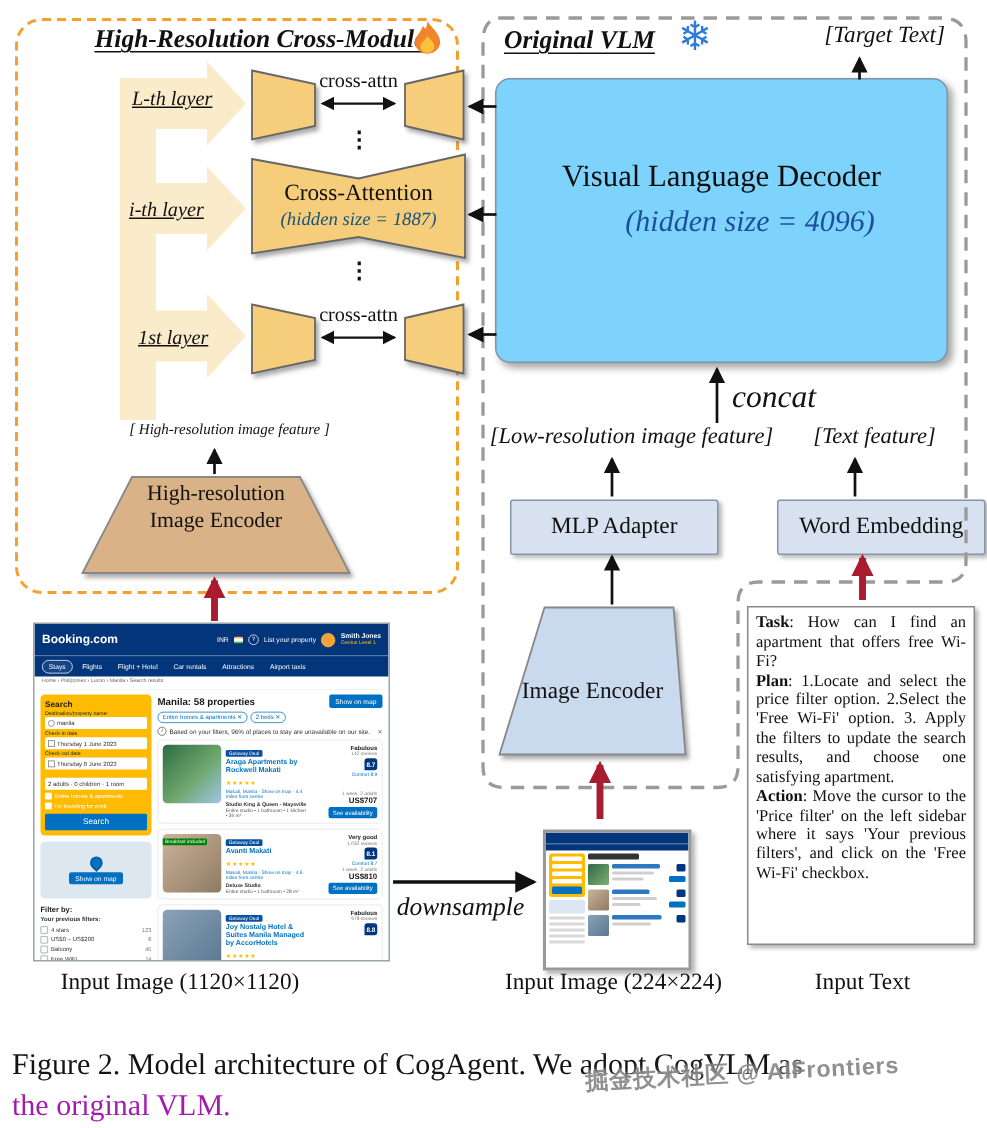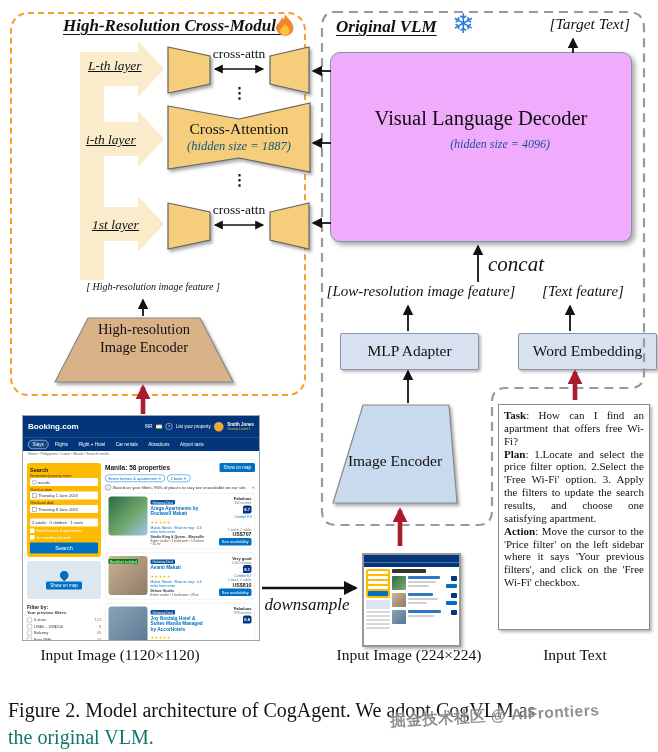--- a/index.html
+++ b/index.html
@@ -10,24 +10,24 @@
   .sans{font-family:"Liberation Sans",sans-serif;}
   .it{font-style:italic;}
   .ctr{text-align:center;}
   .bi{font-weight:bold;font-style:italic;text-decoration:underline;text-underline-offset:3px;}
   .lay{font-style:italic;text-decoration:underline;font-size:13.5px;}
   .z1{z-index:1;} .z3{z-index:3;} .z5{z-index:5;}
   svg.overlay{position:absolute;left:0;top:0;pointer-events:none;}
 
   
   .left-box{left:10px;top:12px;width:292px;height:380px;border:2.5px dashed #f5a02d;border-radius:18px;}
-  .decoder{left:330px;top:52px;width:300px;height:188px;background:#f0abfc;border:1.5px solid #7e94a8;
+  .decoder{left:330px;top:52px;width:300px;height:188px;background:#7dd3fc;border:1.5px solid #7e94a8;
            border-radius:10px;box-shadow:3px 3px 5px rgba(60,60,60,.45);text-align:center;}
   .decoder .t1{margin-top:54px;font-size:20.5px;color:#0d0d0d;}
-  .decoder .t2{margin-top:7px;font-size:12px;color:#1b4f9c;font-style:italic;margin-left:38px;}
+  .decoder .t2{margin-top:7px;font-size:20px;color:#1b4f9c;font-style:italic;margin-left:38px;}
   .mwbox{background:#d7e1f0;border:1.3px solid #8795a8;border-radius:2px;box-shadow:2px 2px 3px rgba(80,80,80,.4);
          text-align:center;font-size:15.5px;line-height:34px;}
   .textbox{left:498px;top:404px;width:152px;height:226px;background:#fff;border:1.5px solid #8a8a8a;
            box-shadow:2px 2px 3px rgba(0,0,0,.3);padding:4px 5px;box-sizing:border-box;overflow:hidden;}
   .textbox p{margin:0;font-size:11px;line-height:1.17;text-align:justify;}
   .watermark{font-weight:bold;letter-spacing:.5px;color:rgba(125,125,125,.85);
              text-shadow:0 0 3px rgba(255,255,255,.9);transform:rotate(-3deg);font-size:15.5px;}
 
   
   .bk-wrap{left:22px;top:415px;width:236px;height:224px;border:1px solid #9aa4ad;overflow:hidden;background:#fff;}
@@ -464,16 +464,16 @@
 
   <div class="abs z5 ser ctr" style="left:328px;top:452px;width:134px;font-size:15.5px;">Image Encoder</div>
 
   <div class="abs z5 ser it ctr" style="left:250px;top:595px;width:114px;font-size:17px;">downsample</div>
 
   <div class="abs z5 ser ctr" style="left:30px;top:646px;width:180px;font-size:15.5px;">Input Image (1120×1120)</div>
   <div class="abs z5 ser ctr" style="left:319px;top:646px;width:180px;font-size:15.5px;">Input Image (224×224)</div>
   <div class="abs z5 ser ctr" style="left:515px;top:646px;width:120px;font-size:15.5px;">Input Text</div>
 
   <div class="abs z5 ser" style="left:8px;top:699px;font-size:20px;color:#141414;">Figure 2. Model architecture of CogAgent. We adopt CogVLM as</div>
-  <div class="abs z5 ser" style="left:8px;top:726px;font-size:20px;color:#0f766e;">the original VLM.</div>
+  <div class="abs z5 ser" style="left:8px;top:726px;font-size:20px;color:#a21caf;">the original VLM.</div>
 
   <div class="abs z5 sans watermark" style="left:390px;top:704px;width:272px;">掘金技术社区 @ AIFrontiers</div>
 </div>
 
 </body></html>

